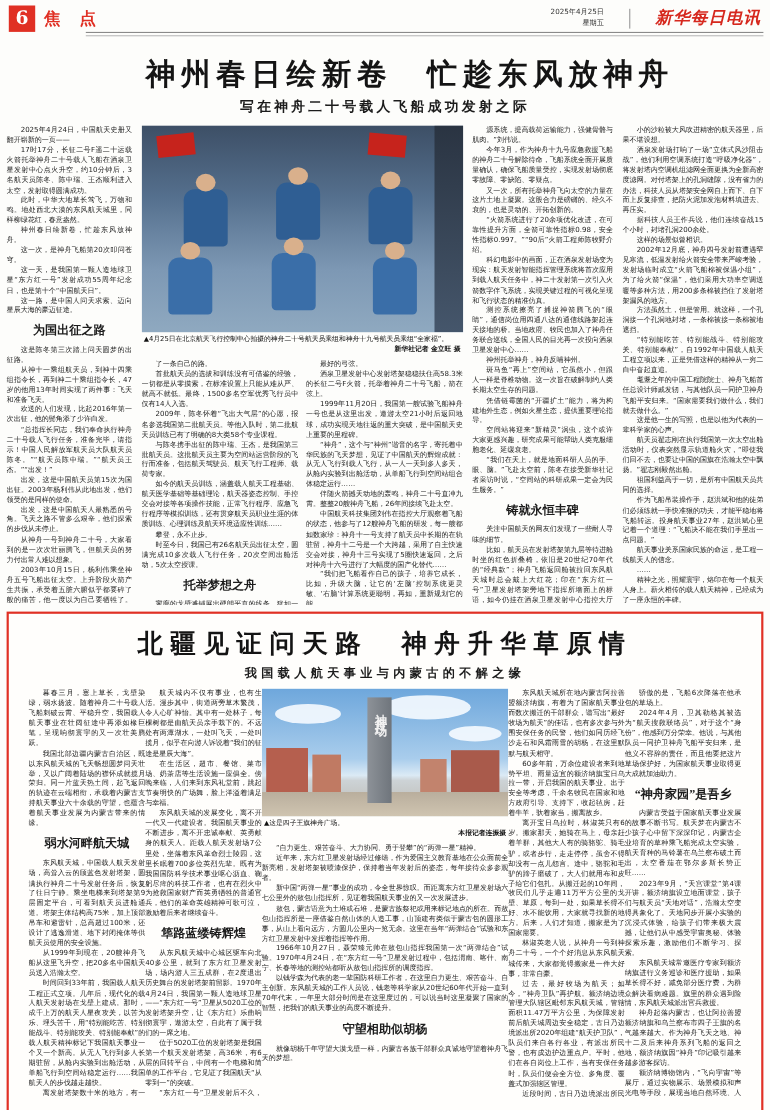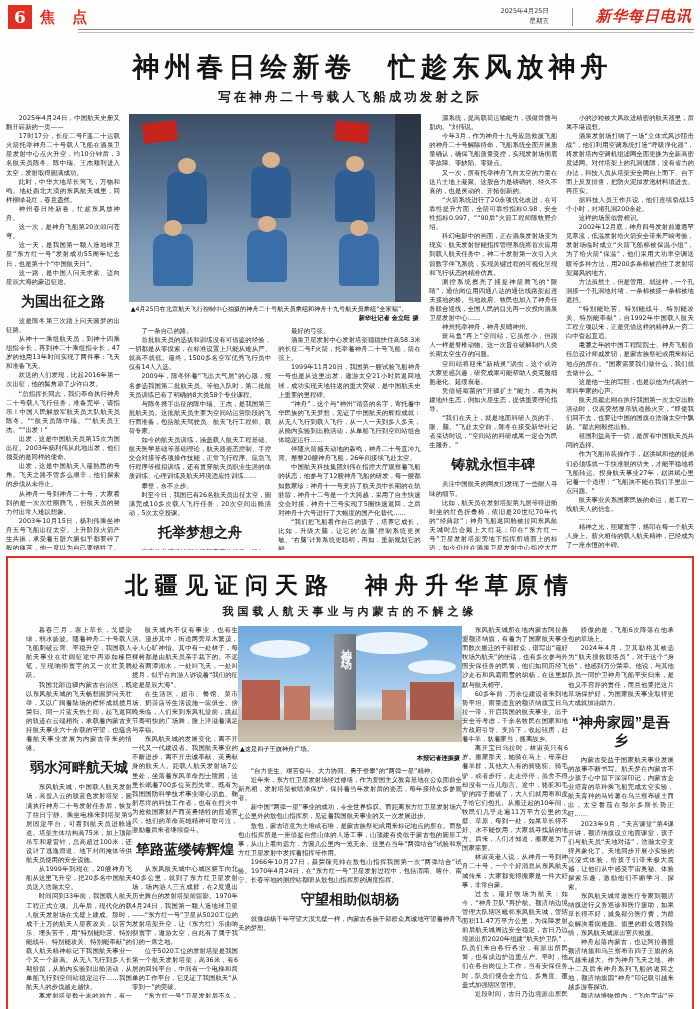--- a/index.html
+++ b/index.html
@@ -23,21 +23,21 @@
   
   .a1-head{font-family:"DejaVu Serif",serif;font-weight:bold;font-size:27px;letter-spacing:5px;
     text-align:center;margin:14px 0 2px 0;color:#141414;padding-left:45px;}
   .a1-deck{font-weight:bold;font-size:12.5px;letter-spacing:3px;text-align:center;margin:4px 0 8px 0;}
   .a1-body{display:flex;justify-content:space-between;padding:0 6px;height:436px;overflow:hidden;}
   .col{overflow:hidden;}
   .a1c1{width:114px;}
   .a1mid{width:292px;display:flex;flex-direction:column;}
   .a1c4,.a1c5{width:128px;}
   .para{margin:0;text-indent:2em;font-size:6.4px;line-height:1.42;text-align:justify;color:#1b1b1b;}
-  .colhead{font-weight:bold;font-size:14px;text-align:center;margin:6px 0;font-family:Liberation Sans, sans-serif;}
+  .colhead{font-weight:bold;font-size:11px;text-align:center;margin:6px 0;font-family:Liberation Serif, serif;}
   .caption{font-size:6.2px;line-height:1.45;margin:3px 2px 4px 2px;color:#111;}
   .caption .credit{display:block;text-align:right;font-weight:bold;}
   
   .photo1{height:188px;position:relative;overflow:hidden;
     background:linear-gradient(180deg,#3d4f66 0%,#55708e 35%,#7d98b4 70%,#8fa9c0 100%);}
   .p1flag{position:absolute;width:34px;height:20px;background:#c6231c;top:8px;}
   .p1flag.l{left:14px;transform:rotate(-6deg);}
   .p1flag.r{right:52px;transform:rotate(5deg);}
   .astro{position:absolute;width:40px;height:52px;background:#3a6ea8;border-radius:10px 10px 4px 4px;}
   .astro:before{content:"";position:absolute;top:-14px;left:11px;width:18px;height:16px;border-radius:50%;background:#d9b08c;}
@@ -160,38 +160,38 @@
 
     <div class="col a1c4">
         <p class="para">源系统，提高载荷运输能力，强健骨骼与肌肉。”刘伟说。</p>
         <p class="para">今年3月，作为神舟十九号应急救援飞船的神舟二十号解除待命，飞船系统全面开展质量确认，确保飞船质量受控，实现发射场彻底零故障、零缺陷、零疑点。</p>
         <p class="para">又一次，所有托举神舟飞向太空的力量在这片土地上凝聚。这股合力是磅礴的、经久不衰的，也是灵动的、开拓创新的。</p>
         <p class="para">“火箭系统进行了20余项优化改进，在可靠性提升方面，全箭可靠性指标0.98，安全性指标0.997。”“90后”火箭工程师陈牧野介绍。</p>
         <p class="para">科幻电影中的画面，正在酒泉发射场变为现实：航天发射智能指挥管理系统将首次应用到载人航天任务中，神二十发射第一次引入火箭数字伴飞系统，实现关键过程的可视化呈现和飞行状态的精准仿真。</p>
         <p class="para">测控系统擦亮了捕捉神箭腾飞的“眼睛”，通信岗位用四通八达的通信线路架起连天接地的桥。当地政府、牧民也加入了神舟任务联合巡线，全国人民的目光再一次投向酒泉卫星发射中心……</p>
         <p class="para">神州托举神舟，神舟反哺神州。</p>
         <p class="para">斑马鱼“再上”空间站，它虽然小，但跟人一样是脊椎动物。这一次旨在破解制约人类长期太空生存的问题。</p>
+        <p class="para">凭借链霉菌的“开疆扩土”能力，将为构建地外生态，例如火星生态，提供重要理论指导。</p>
         <p class="para">空间站将迎来“新精灵”涡虫，这个或许大家更感兴趣，研究成果可能帮助人类克服细胞老化、延缓衰老。</p>
-        <p class="para">凭借链霉菌的“开疆扩土”能力，将为构建地外生态，例如火星生态，提供重要理论指导。</p>
         <p class="para">“我们在天上，就是地面科研人员的手、眼、脑。”飞赴太空前，陈冬在接受新华社记者采访时说，“空间站的科研成果一定会为民生服务。”</p>
         <div class="colhead">铸就永恒丰碑</div>
         <p class="para">关注中国航天的网友们发现了一些耐人寻味的细节。</p>
         <p class="para">比如，航天员在发射塔架第九层等待进舱时坐的红色折叠椅，依旧是20世纪70年代的“经典款”；神舟飞船返回舱被拉回东风航天城时总会戴上大红花；印在“东方红一号”卫星发射塔架旁地下指挥所墙面上的标语，如今仍挂在酒泉卫星发射中心指控大厅——一定要在不远的将来赶上和超过世界先进水平。</p>
       </div>
 
     <div class="col a1c5">
       <div>
           <p class="para">小的沙粒被大风吹进精密的航天器里，后果不堪设想。</p>
           <p class="para">酒泉发射场打响了一场“立体式风沙阻击战”，他们利用空调系统打造“呼吸净化器”，将发射塔内空调机组滤网全面更换为全新高密度滤网。对付塔架上的孔洞缝隙，没有省力的办法，科技人员从塔架安全网自上而下、自下而上反复排查，把防火泥加发泡材料填进去、再压实。</p>
           <p class="para">据科技人员王作兵说，他们连续奋战15个小时，封堵孔洞200余处。</p>
           <p class="para">这样的场景似曾相识。</p>
           <p class="para">2002年12月底，神舟四号发射前遭遇罕见寒流，低温发射给火箭安全带来严峻考验，发射场临时成立“火箭飞船棉被保温小组”，为了给火箭“保温”，他们采用大功率空调送暖等多种方法，用200多条棉被挡住了发射塔架漏风的地方。</p>
           <p class="para">方法虽然土，但是管用。就这样，一个孔洞接一个孔洞地封堵，一条棉被接一条棉被地遮挡。</p>
           <p class="para">“特别能吃苦、特别能战斗、特别能攻关、特别能奉献”，自1992年中国载人航天工程立项以来，正是凭借这样的精神从一穷二白中奋起直追。</p>
-          <p class="para">耄耋之年的中国工程院院士、神舟飞船首任总设计师戚发轫，是蒙古族祭祀或用来标记地点的所在。“国家需要我们做什么，我们就去做什么。”</p>
+          <p class="para">耄耋之年的中国工程院院士、神舟飞船首任总设计师戚发轫，与其他队员一同护卫神舟飞船平安归来。“国家需要我们做什么，我们就去做什么。”</p>
           <p class="para">这是他一生的写照，也是以他为代表的一辈科学家的心声。</p>
           <p class="para">航天员翟志刚在执行我国第一次太空出舱活动时，仪表突然显示轨道舱火灾，“即使我们回不去，也要让中国的国旗在浩瀚太空中飘扬。”翟志刚毅然出舱。</p>
           <p class="para">祖国利益高于一切，是所有中国航天员共同的选择。</p>
           <p class="para">作为飞船吊装操作手，赵洪斌和他的徒弟们必须练就一手快准狠的功夫，才能平稳地将飞船转运。投身航天事业27年，赵洪斌心里记着一个道理：“飞船决不能在我们手里出一点问题。”</p>
           <p class="para">航天事业关系国家民族的命运，是工程一线航天人的信念。</p>
           <p class="para">……</p>
           <p class="para">精神之光，照耀寰宇，烙印在每一个航天人身上。薪火相传的载人航天精神，已经成为了一座永恒的丰碑。</p>
         </div>
 
     </div>
@@ -239,20 +239,21 @@
       <div class="caption">
         <span>▲这是四子王旗神舟广场。</span>
         <span class="credit">本报记者连振摄</span>
       </div>
       <div class="col" style="flex:1;">
           <p class="para">“自力更生、艰苦奋斗、大力协同、勇于登攀”的“两弹一星”精神。</p>
           <p class="para">近年来，东方红卫星发射场经过修缮，作为爱国主义教育基地在公众面前全新亮相，发射塔架被喷漆保护，保持着当年发射后的姿态，每年接待众多参观者。</p>
           <p class="para">新中国“两弹一星”事业的成功，令全世界惊叹。而距离东方红卫星发射场六七公里外的敖包山指挥所，见证着我国航天事业的又一次发展进步。</p>
           <p class="para">敖包，蒙古语意为土堆或石堆，是蒙古族祭祀或用来标记地点的所在。而敖包山指挥所是一座借鉴自然山体的人造工事，山顶建有类似于蒙古包的圆形工事，从山上看向远方，方圆几公里内一览无余。这里在当年“两弹结合”试验和东方红卫星发射中发挥着指挥等作用。</p>
           <p class="para">1966年10月27日，聂荣臻元帅在敖包山指挥我国第一次“两弹结合”试验。1970年4月24日，在“东方红一号”卫星发射过程中，包括渭南、喀什、南宁、长春等地的测控站都听从敖包山指挥所的调度指挥。</p>
+          <p class="para">以钱学森为代表的老一辈国防科研工作者，在这里自力更生、艰苦奋斗、自主创新。东风航天城的工作人员说，钱老等科学家从20世纪60年代开始一直到70年代末，一年里大部分时间是在这里度过的，可以说当时这里凝聚了国家的智慧，把我们的航天事业的高度不断提升。</p>
           <div class="colhead">守望相助似胡杨</div>
           <p class="para">就像胡杨千年守望大漠戈壁一样，内蒙古各族干部群众真诚地守望着神舟飞天的梦想。</p>
         </div>
     </div>
 
     <div class="col a2cE">
         <p class="para">东风航天城所在地内蒙古阿拉善盟额济纳旗，有着为了国家航天事业而数次搬迁的干部群众，谱写出“最好牧场为航天”的佳话，也有多次参与外围安保任务的民警，他们如同历经飞沙走石和风霜雨雪的胡杨，在这里默默与航天相守。</p>
         <p class="para">60多年前，万余位建设者来到地势平坦、雨量适宜的额济纳旗宝日乌拉一带，开启我国的航天事业。出于安全等考虑，千余名牧民在国家和地方政府引导、支持下，收起毡房，赶着牛羊，驮着家当，搬离故乡。</p>
         <p class="para">离开宝日乌拉时，林淑英只有6岁。搬家那天，她骑在马上，母亲赶着羊群，其他大人有的骑骆驼、骑毛驴，或者步行，走走停停，虽舍不得却没有一点儿怨言。途中，骆驼和毛驴的蹄子磨破了，大人们就用布和皮子给它们包扎。从搬迁起的10年间，牧民们几乎走遍11万平方公里的戈壁、草原，每到一处，如果草长得不好、水不能饮用，大家就寻找新的地方。后来，人们才知道，搬家是为了国家需要。</p>
         <p class="para">林淑英老人说，从神舟一号到神舟二十号，一个个好消息从东风航天城传来，大家都觉得搬家是一件大好事，非常自豪。</p>

